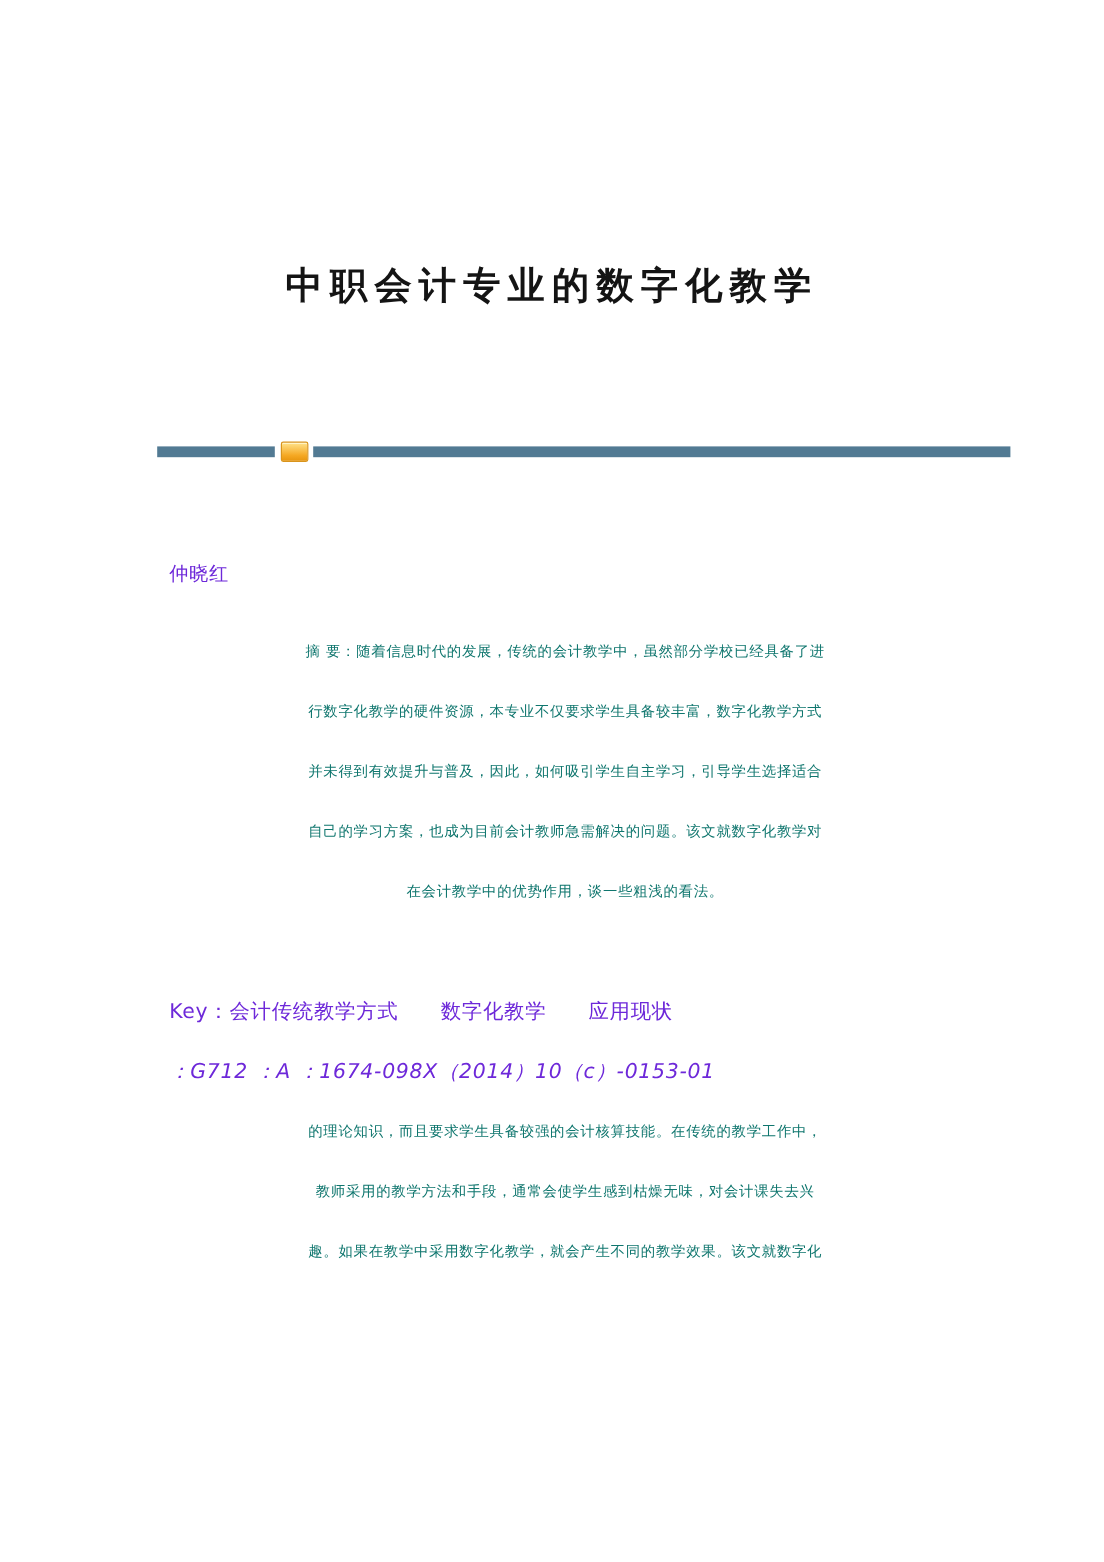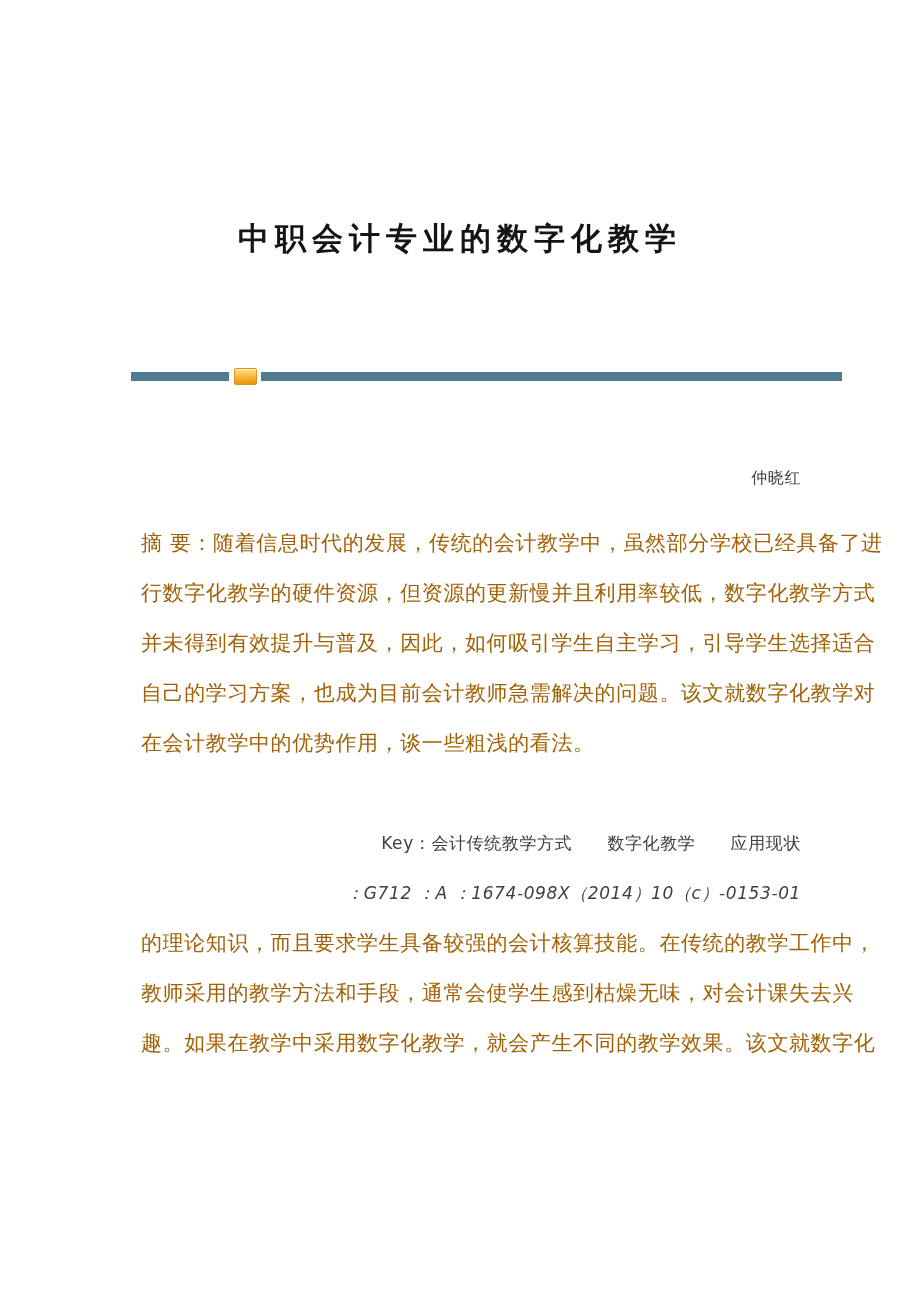--- a/index.html
+++ b/index.html
@@ -55,67 +55,67 @@
     border-radius: 2px;
     box-shadow: inset 0 1px 0 #fff3c4;
   }
   .text-line {
     position: absolute;
     left: 141px;
     width: 660px;
     font-size: 17px;
     letter-spacing: 0.6px;
     line-height: 50px;
-    color: #404040;
+    color: #6d28d9;
     white-space: pre;
-    text-align: right;
   }
   .author {
     top: 453px;
     font-size: 16px;
   }
   .abstract-block {
     position: absolute;
     left: 141px;
     top: 518px;
     width: 660px;
   }
   .body-block {
     position: absolute;
     left: 141px;
     top: 918px;
     width: 660px;
   }
   .block-line {
-    font-size: 21px;
+    font-size: 12px;
     letter-spacing: 0.6px;
     line-height: 50px;
-    color: #a16207;
+    color: #0f766e;
     white-space: pre;
+    text-align: center;
   }
   .keywords-line { top: 818px; }
   .classification-line { top: 868px; font-style: italic; }
 </style>
 </head>
 <body>
 
 <div class="page">
 
   <div class="article-title">中职会计专业的数字化教学</div>
 
   <div class="divider-bar"></div>
   <div class="divider-icon-gap">
     <div class="divider-icon"></div>
   </div>
 
   <div class="text-line author">仲晓红</div>
 
   <div class="abstract-block">
     <div class="block-line">摘 要：随着信息时代的发展，传统的会计教学中，虽然部分学校已经具备了进</div>
-    <div class="block-line">行数字化教学的硬件资源，但资源的更新慢并且利用率较低，数字化教学方式</div>
+    <div class="block-line">行数字化教学的硬件资源，本专业不仅要求学生具备较丰富，数字化教学方式</div>
     <div class="block-line">并未得到有效提升与普及，因此，如何吸引学生自主学习，引导学生选择适合</div>
     <div class="block-line">自己的学习方案，也成为目前会计教师急需解决的问题。该文就数字化教学对</div>
     <div class="block-line">在会计教学中的优势作用，谈一些粗浅的看法。</div>
   </div>
 
   <div class="text-line keywords-line">Key：会计传统教学方式　　数字化教学　　应用现状</div>
 
   <div class="text-line classification-line">：G712 ：A ：1674-098X（2014）10（c）-0153-01</div>
 
   <div class="body-block">

